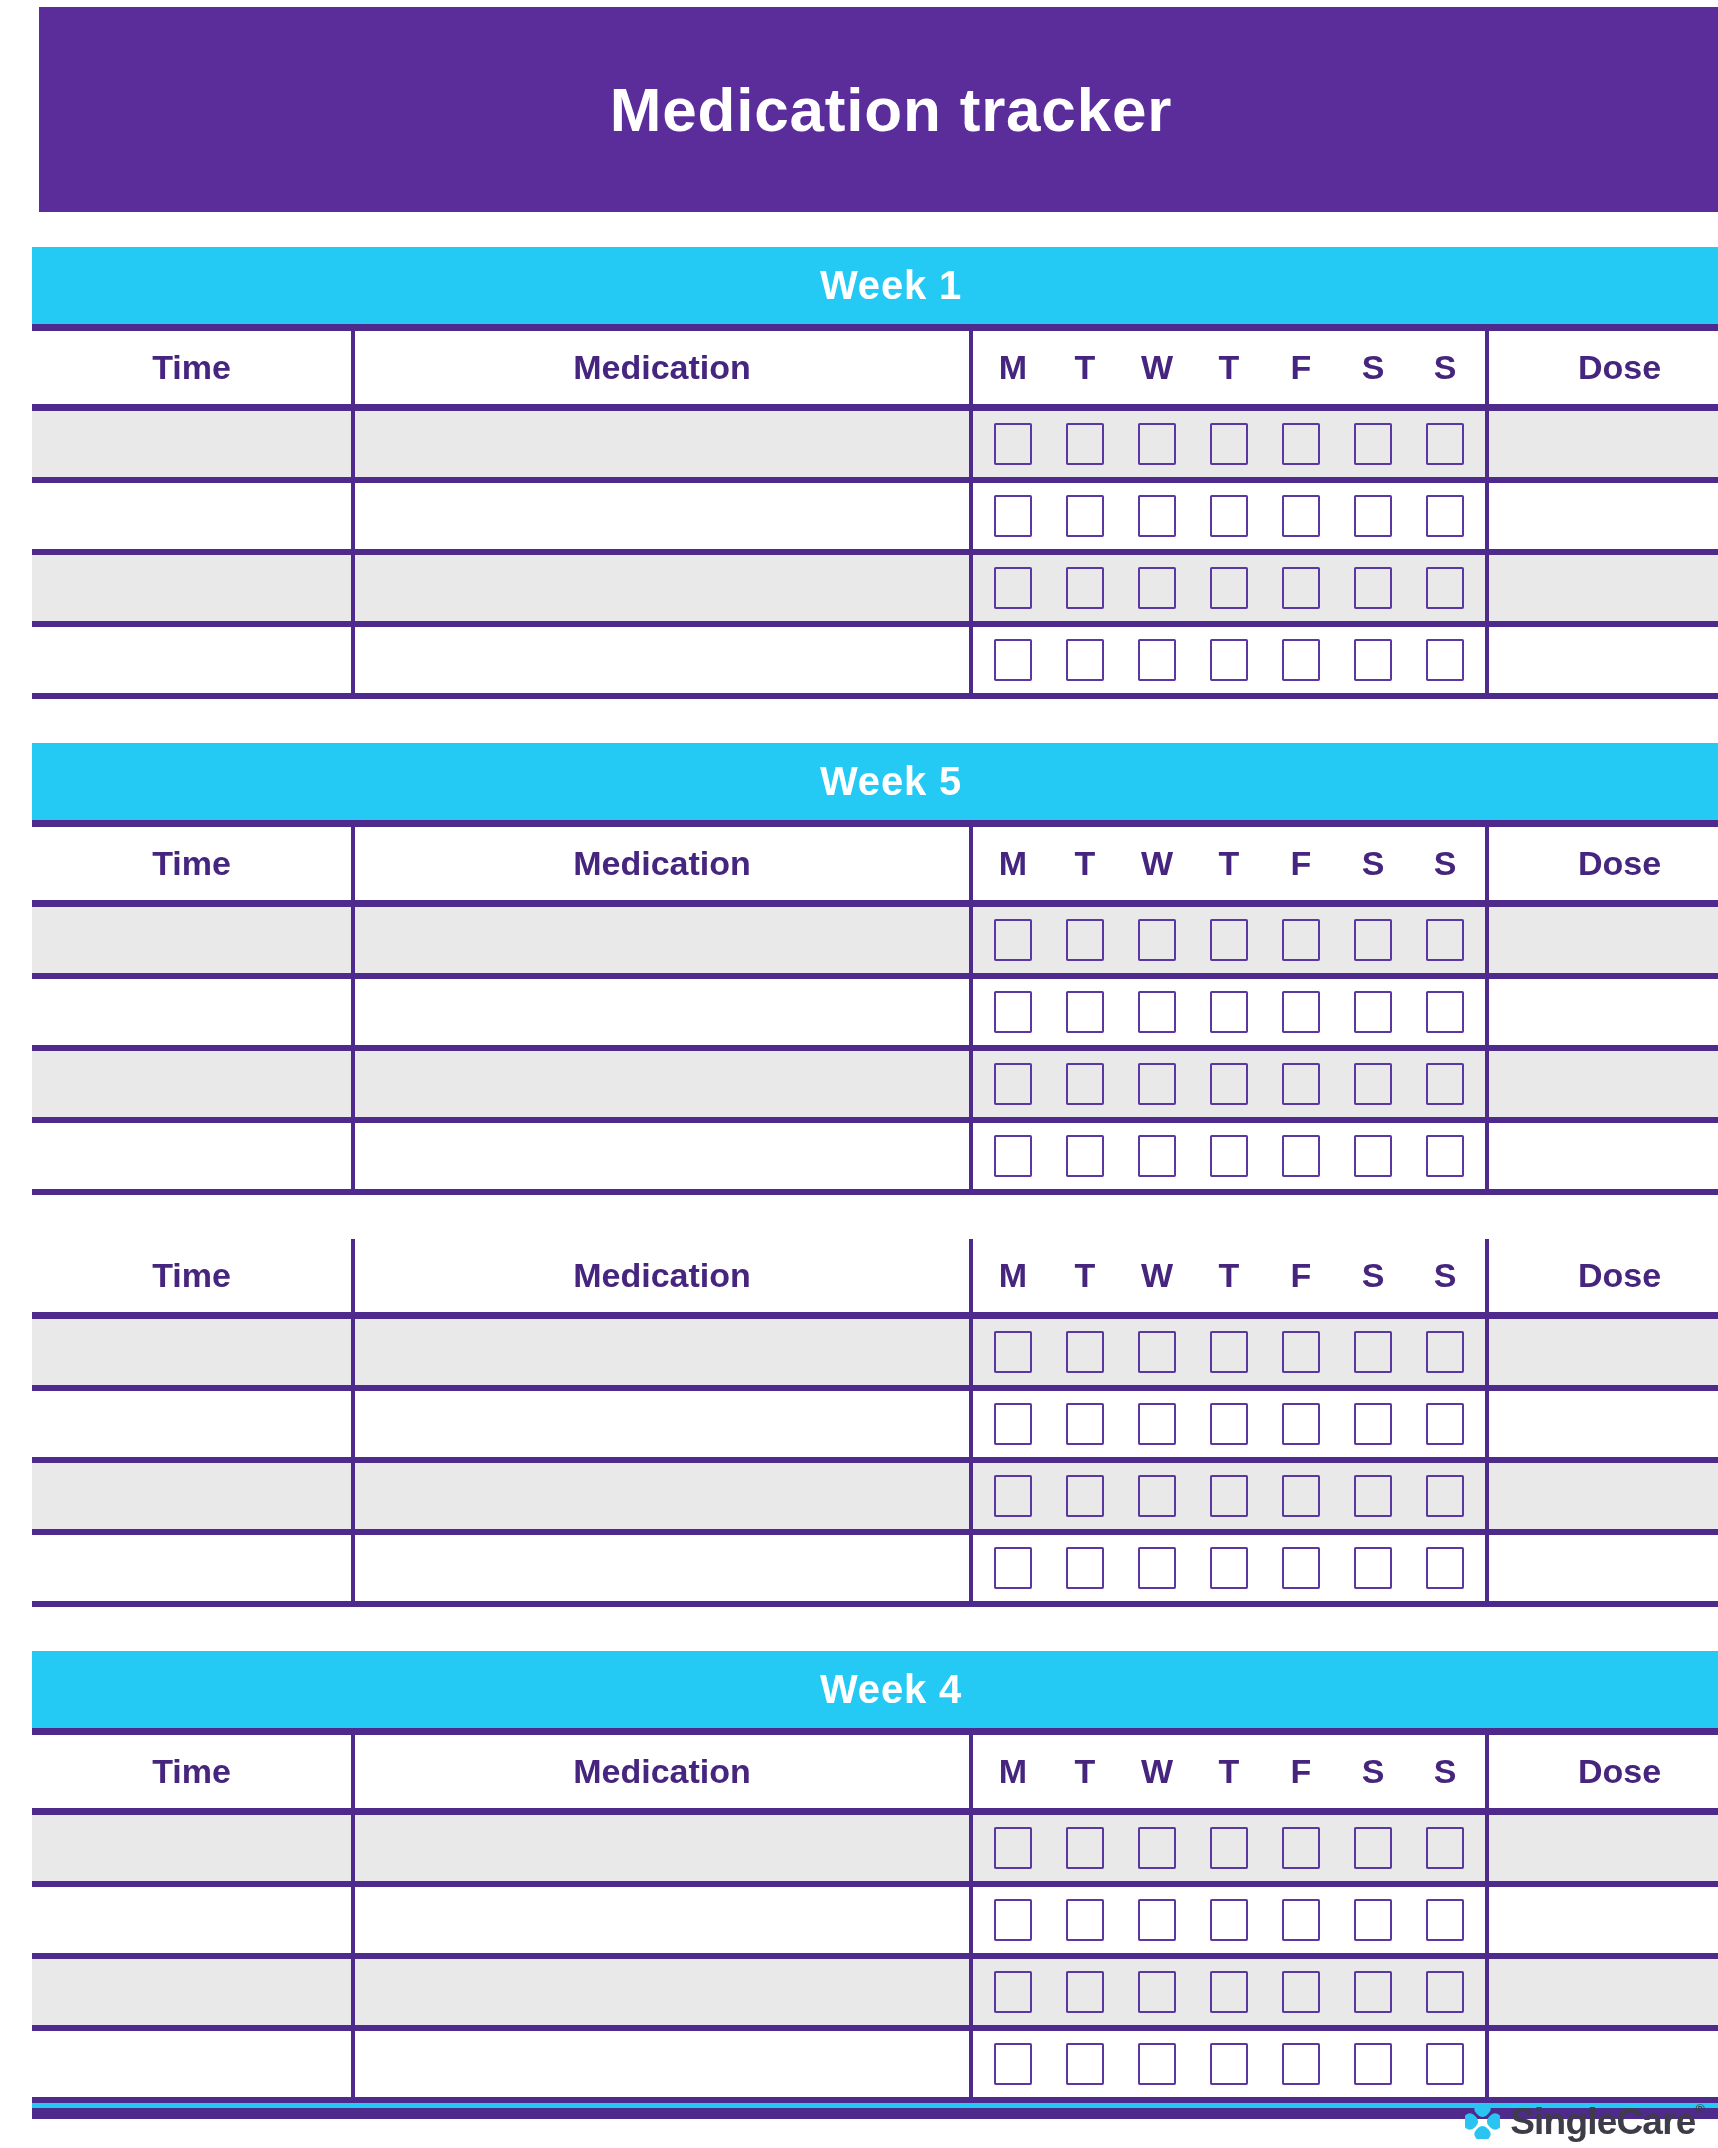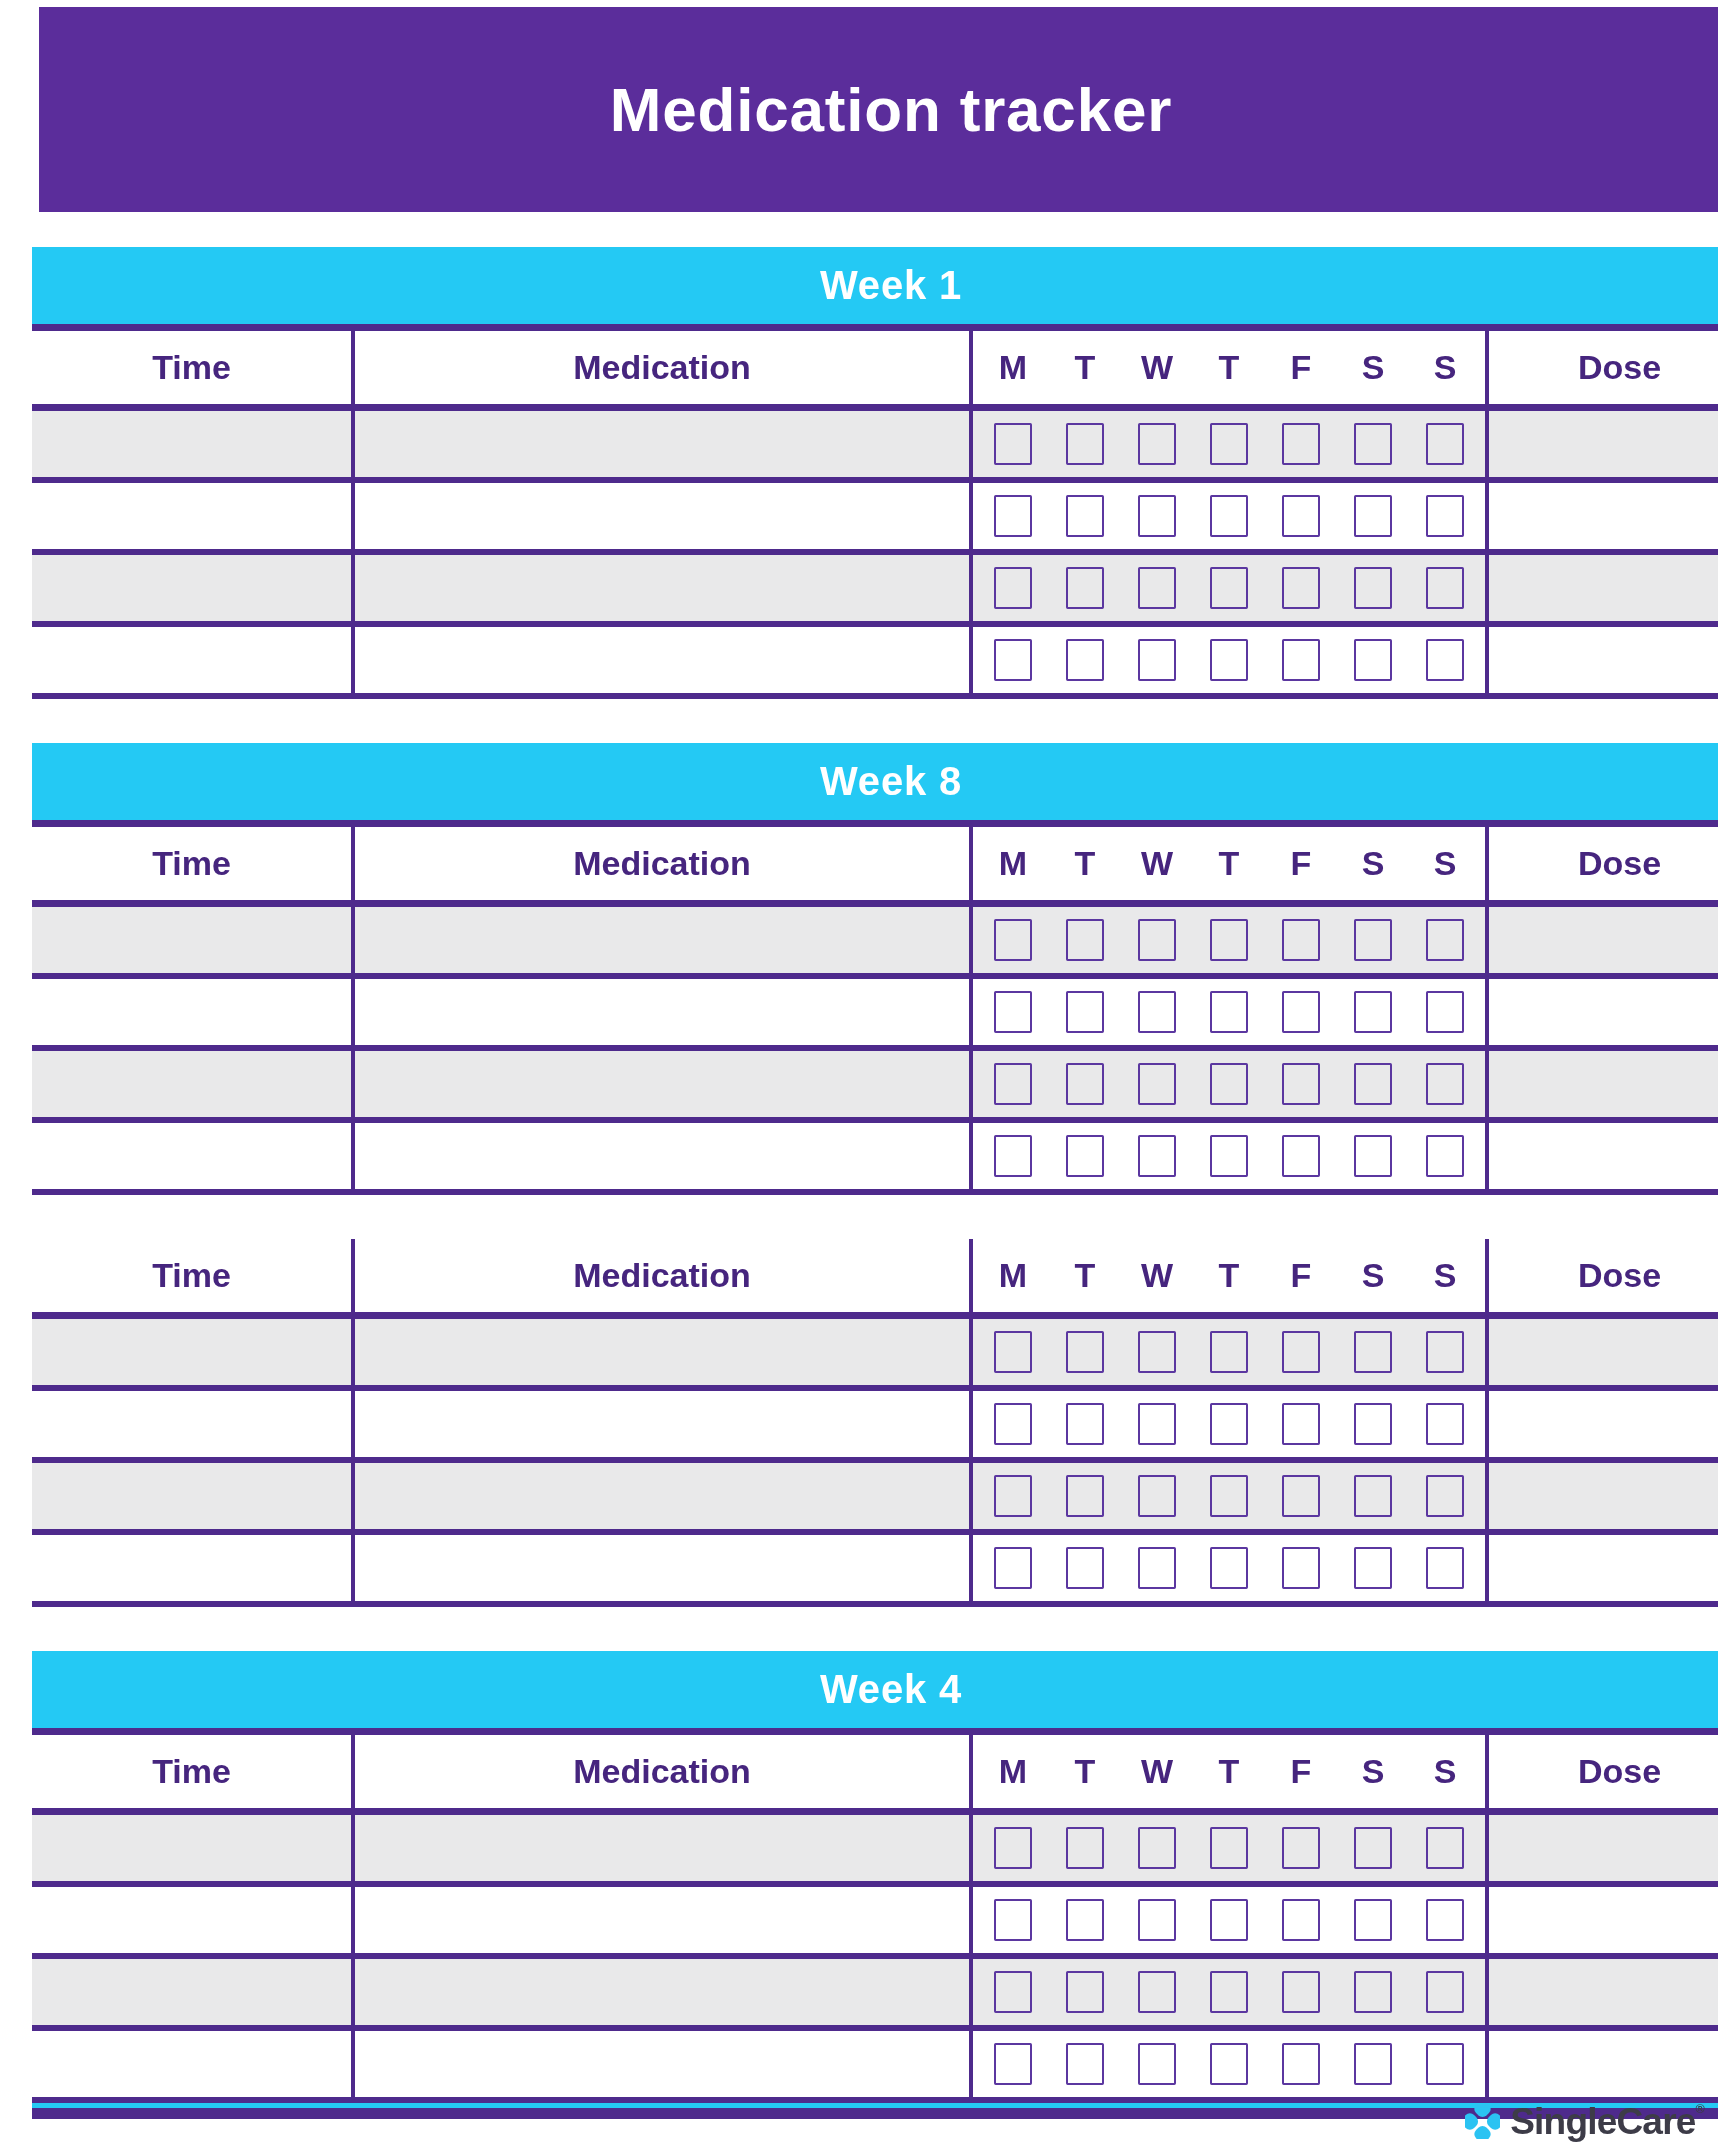--- a/index.html
+++ b/index.html
@@ -209,21 +209,21 @@
                 <span class="checkbox"></span>
               </div>
     </div>
     <div class="cell c4"></div>
   </div>
 </div>
   </section>
 
   <section class="week">
     <div class="week-bar">
-      <span class="week-label">Week 8</span>
+      <span class="week-label">Week 5</span>
     </div>
     <div class="week-table">
       <div class="row header-row">
         <div class="cell c1">Time</div>
         <div class="cell c2">Medication</div>
         <div class="cell c3">
           <div class="days-flex">
                 <span class="day-letter">M</span>
                 <span class="day-letter">T</span>
                 <span class="day-letter">W</span>

